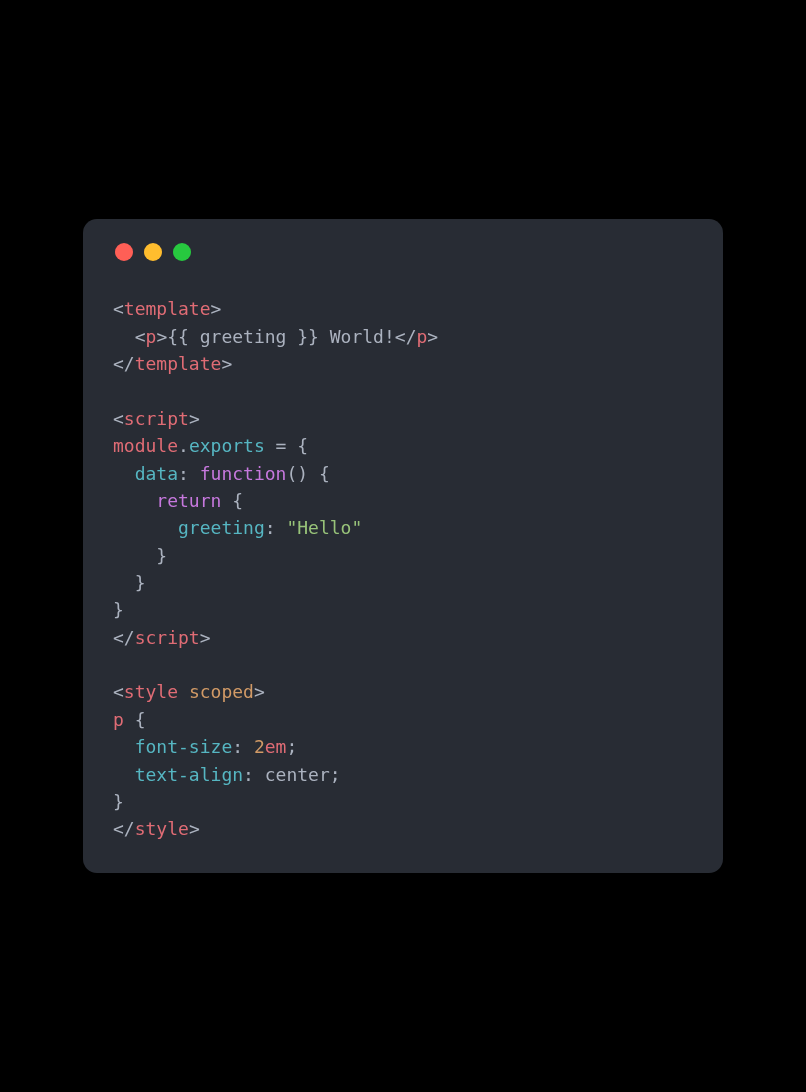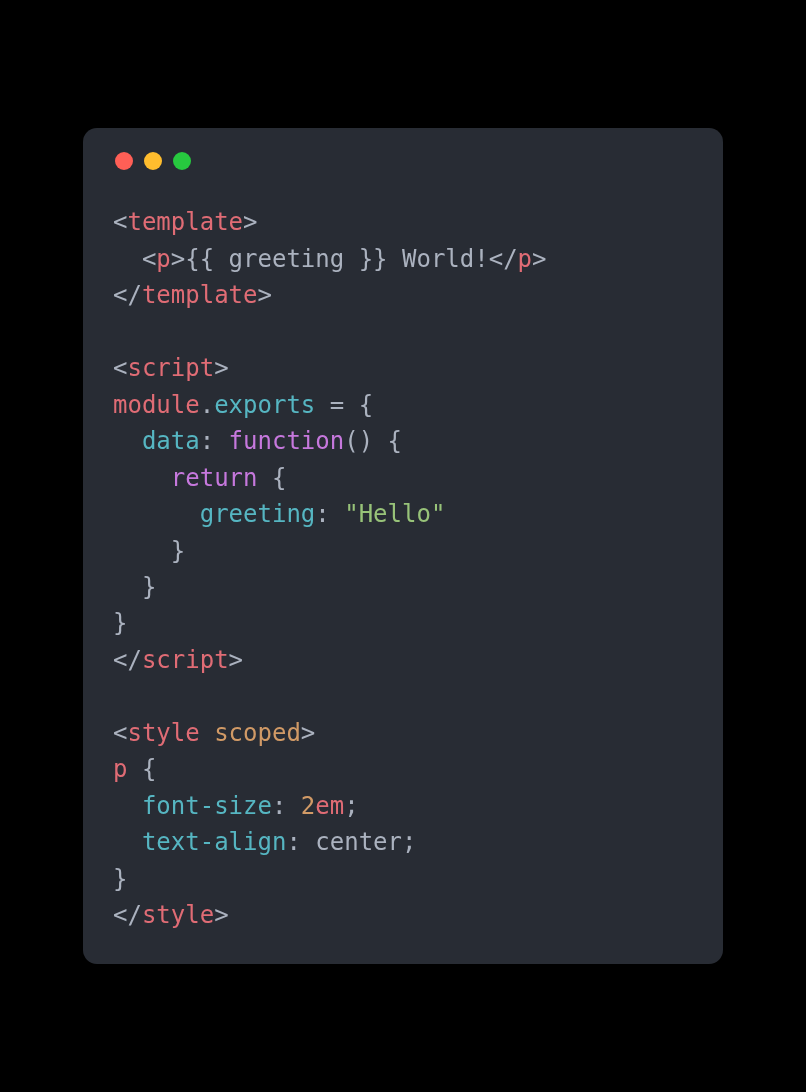--- a/index.html
+++ b/index.html
@@ -26,21 +26,21 @@
     }
     .traffic-light {
       width: 18px;
       height: 18px;
       border-radius: 50%;
     }
     .red { background: #ff5f56; }
     .yellow { background: #ffbd2e; }
     .green { background: #27c93f; }
     .code {
-      font-size: 24px;
+      font-size: 18px;
       line-height: 1.52;
       white-space: pre;
       color: #abb2bf;
     }
     .punct { color: #abb2bf; }
     .tag { color: #e06c75; }
     .attr { color: #d19a66; }
     .text { color: #abb2bf; }
     .keyword { color: #c678dd; }
     .func { color: #c678dd; }

